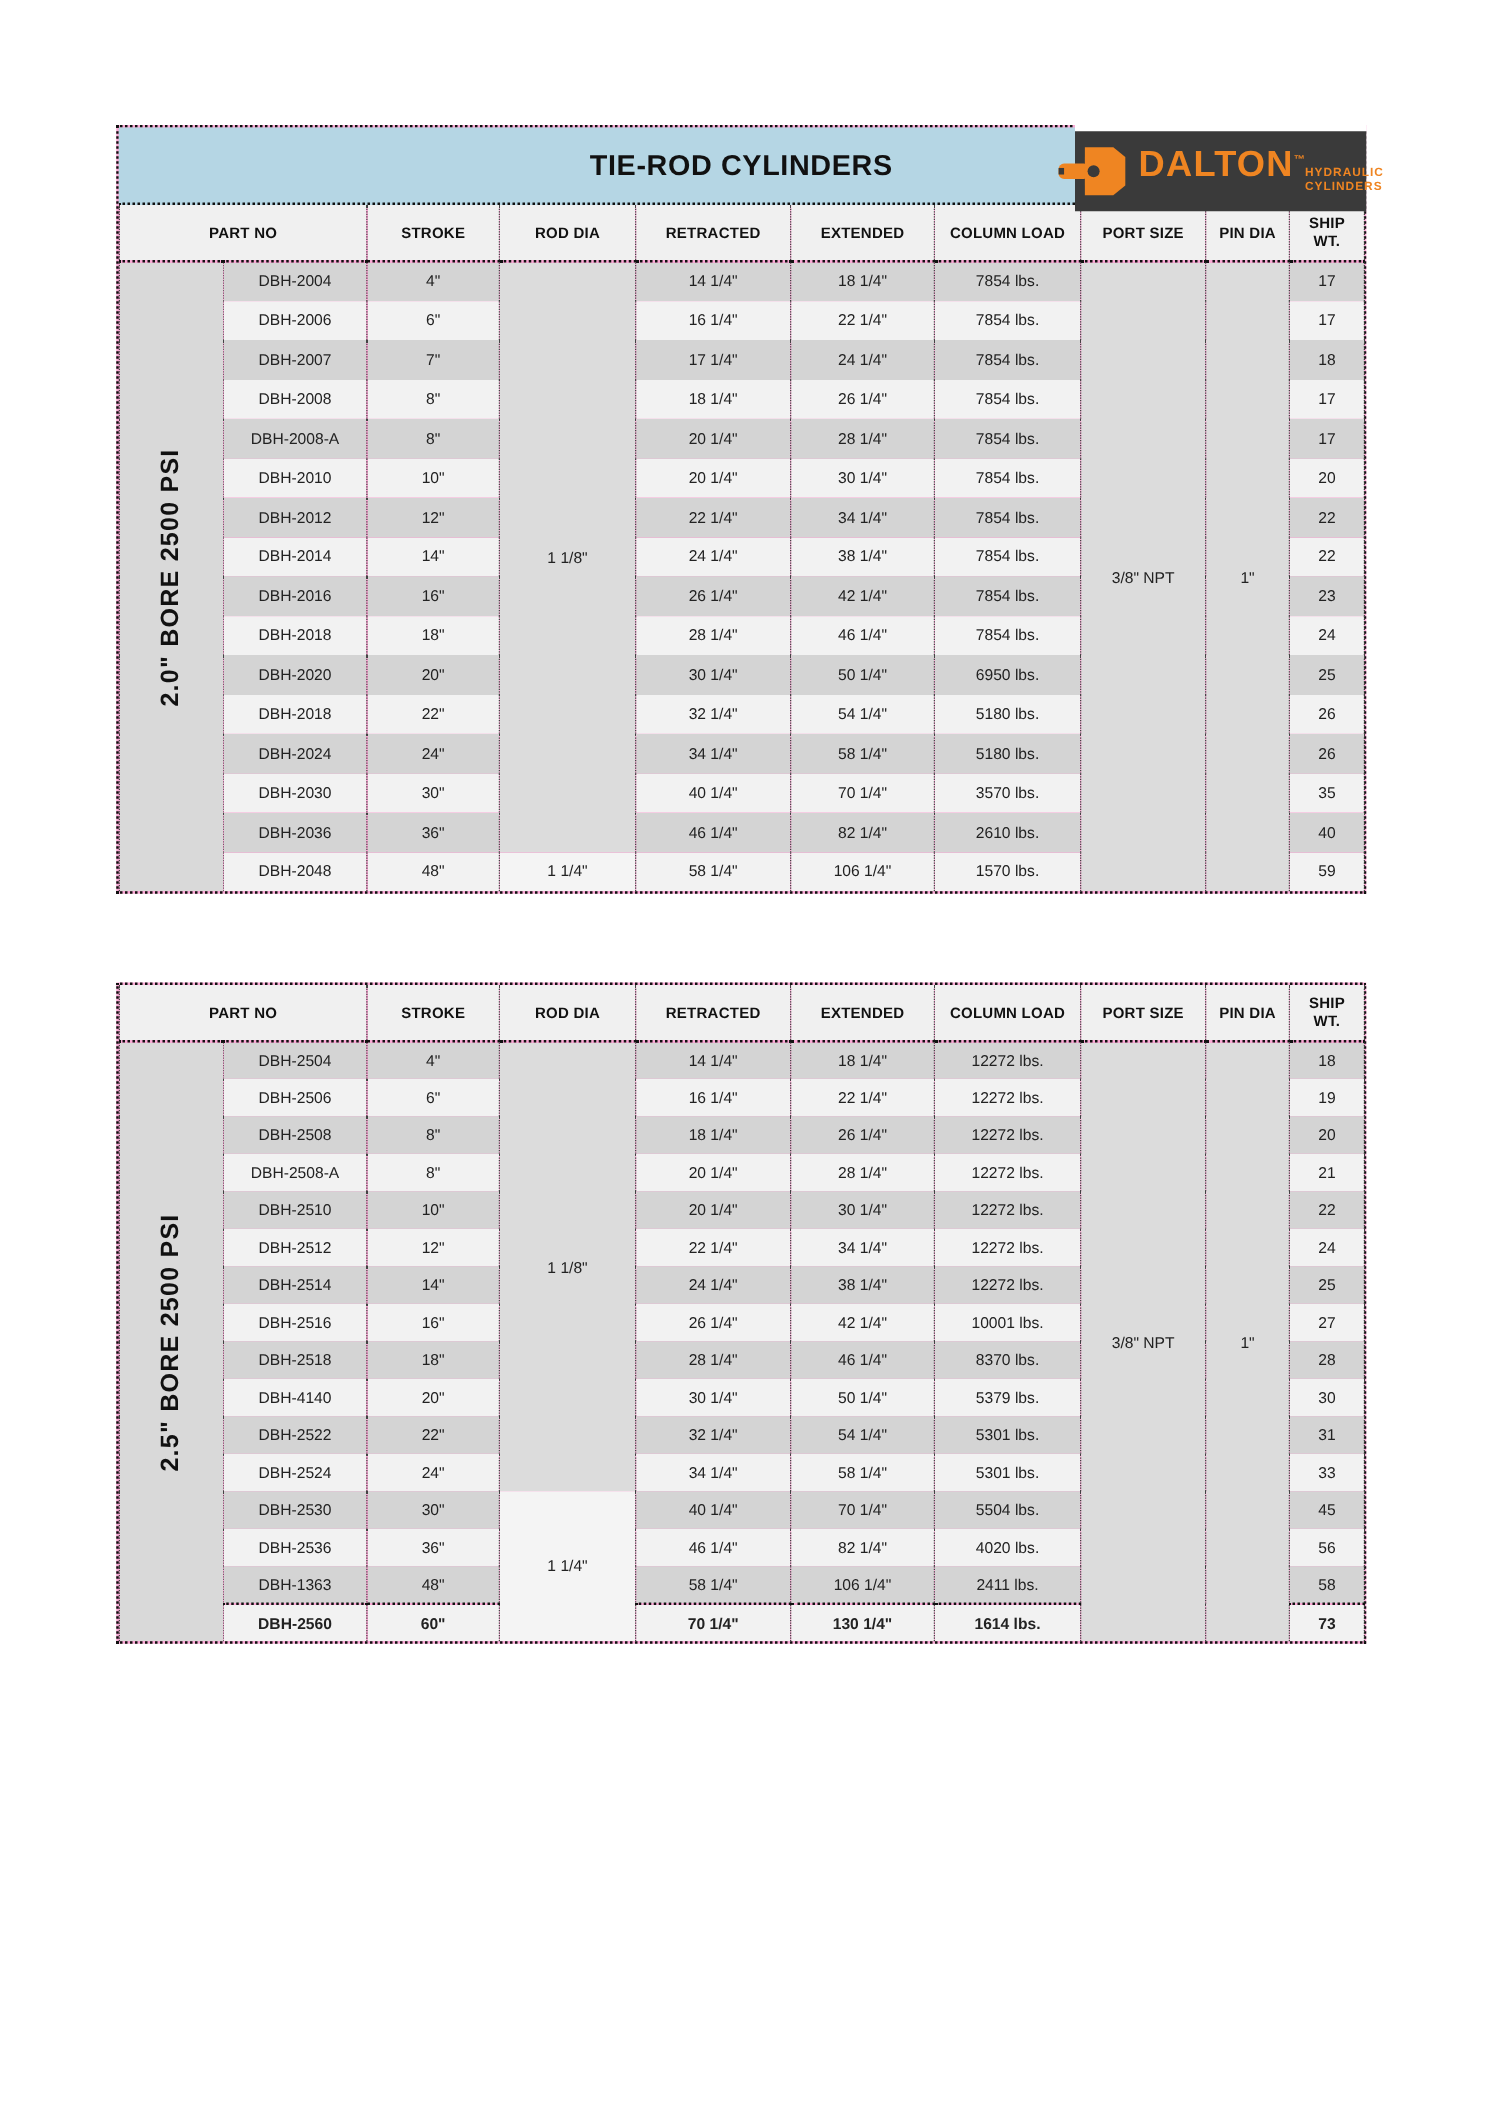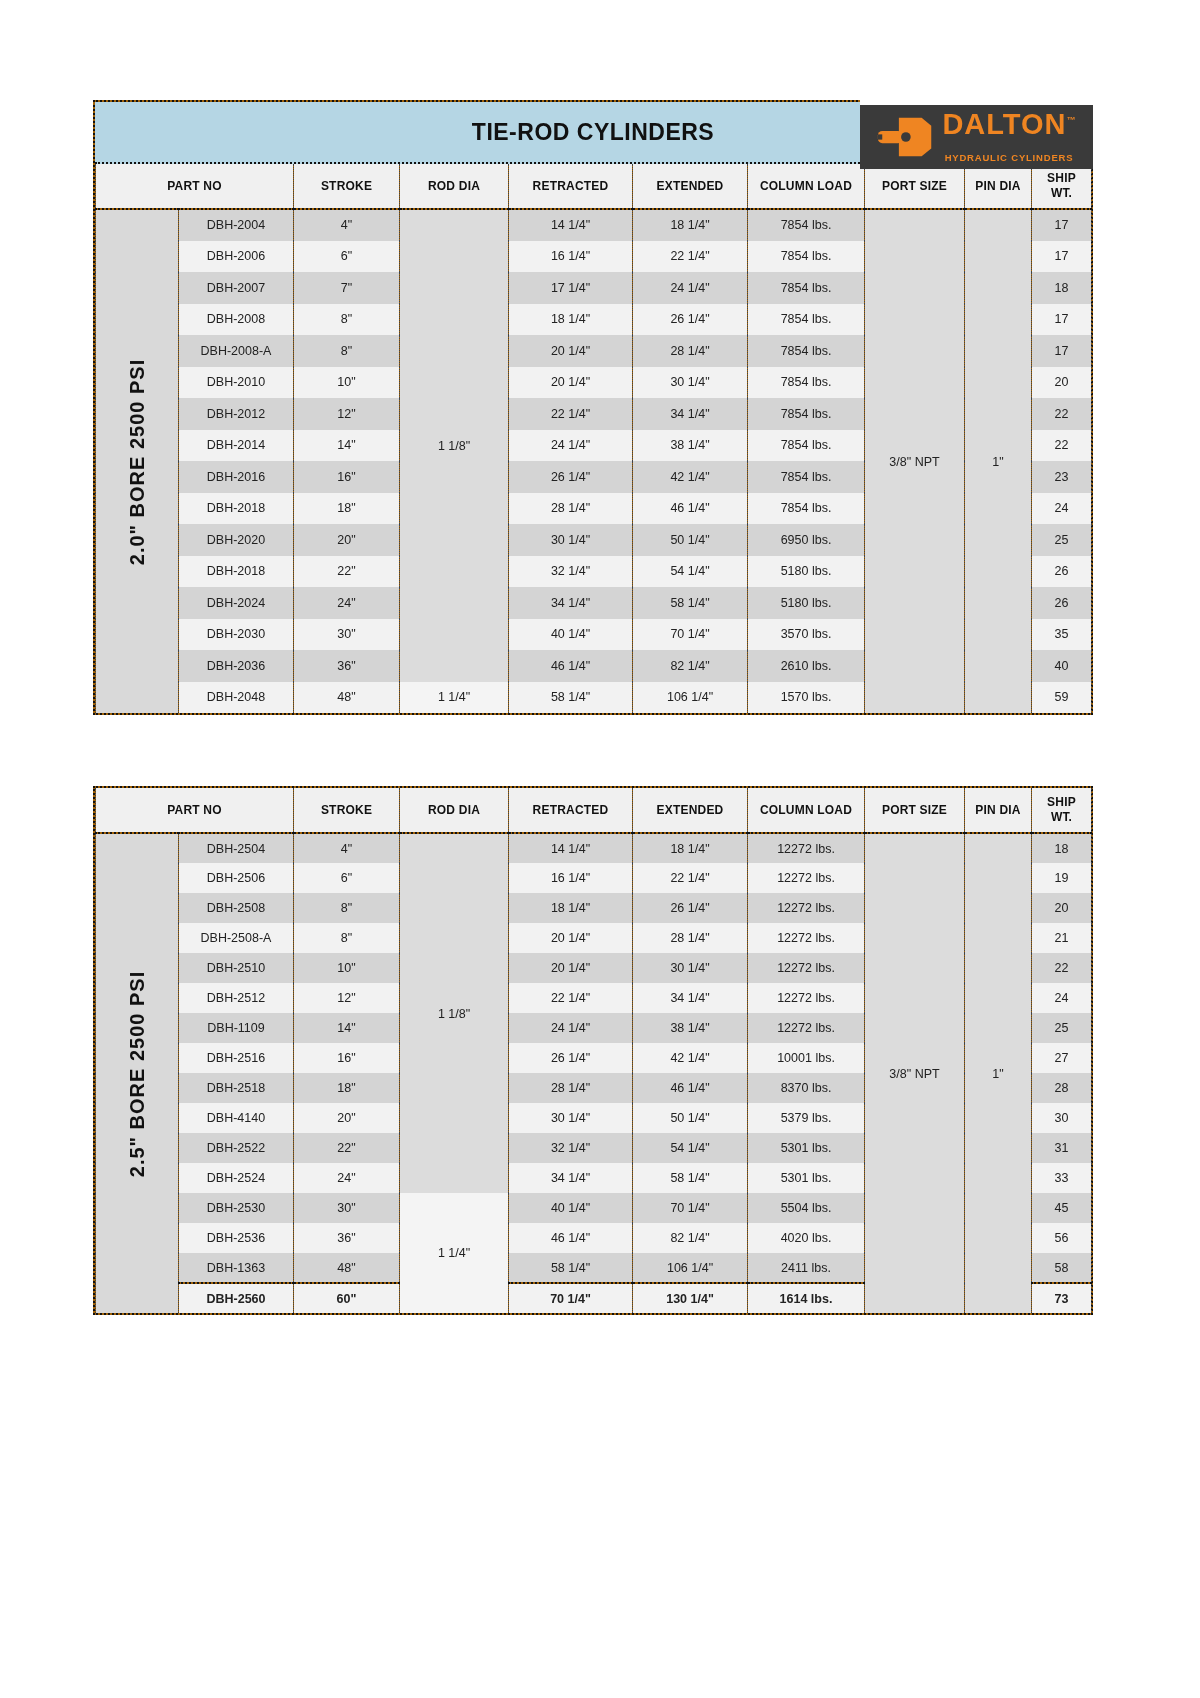--- a/index.html
+++ b/index.html
@@ -3,41 +3,41 @@
 <meta charset="utf-8">
 <style>
   * { margin:0; padding:0; box-sizing:border-box; }
   html,body { background:#ffffff; }
   body {
     width:1200px; height:1698px; position:relative;
     font-family:"Liberation Sans", sans-serif; color:#1c1c1c;
   }
   .panel {
     position:absolute; left:93px; width:1000px;
-    border:2px dotted #111; background:#a16207;
+    border:2px dotted #111; background:#f9a8d4;
   }
   #panel1 { top:100px; }
   #panel2 { top:786px; }
 
   
   .title-bar {
     position:relative; height:62px; background:#b5d6e4;
     border-bottom:2px dotted #111;
   }
   .title-text {
     position:absolute; inset:0; display:flex; align-items:center; justify-content:center;
     font-size:23px; font-weight:bold; letter-spacing:.5px; color:#111;
   }
   .logo-box {
     position:absolute; top:3px; right:-2px; width:233px; height:64px;
     background:#3a3a3a; z-index:5; box-shadow:0 -7px 0 0 #ffffff;
     display:flex; align-items:center; justify-content:center; gap:9px;
   }
   .logo-icon { flex:0 0 auto; }
-  .logo-text { display:flex; flex-direction:column; align-items:center; }
+  .logo-text { display:flex; flex-direction:row; align-items:flex-start; }
   .brand {
     color:#ef8522; font-weight:bold; font-size:29px; line-height:.95; letter-spacing:1px;
   }
   .brand sup { font-size:9px; vertical-align:super; letter-spacing:0; }
   .tagline {
     color:#ef8522; font-weight:bold; font-size:9.5px; letter-spacing:.8px; margin-top:14px;
   }
 
   
   table { width:100%; border-collapse:collapse; table-layout:fixed; }
@@ -333,21 +333,21 @@
         </tr>
         <tr class="row-light">
           <td>DBH-2512</td>
           <td>12"</td>
           <td>22 1/4"</td>
           <td>34 1/4"</td>
           <td>12272 lbs.</td>
           <td>24</td>
         </tr>
         <tr class="row-dark">
-          <td>DBH-1109</td>
+          <td>DBH-2514</td>
           <td>14"</td>
           <td>24 1/4"</td>
           <td>38 1/4"</td>
           <td>12272 lbs.</td>
           <td>25</td>
         </tr>
         <tr class="row-light">
           <td>DBH-2516</td>
           <td>16"</td>
           <td>26 1/4"</td>

